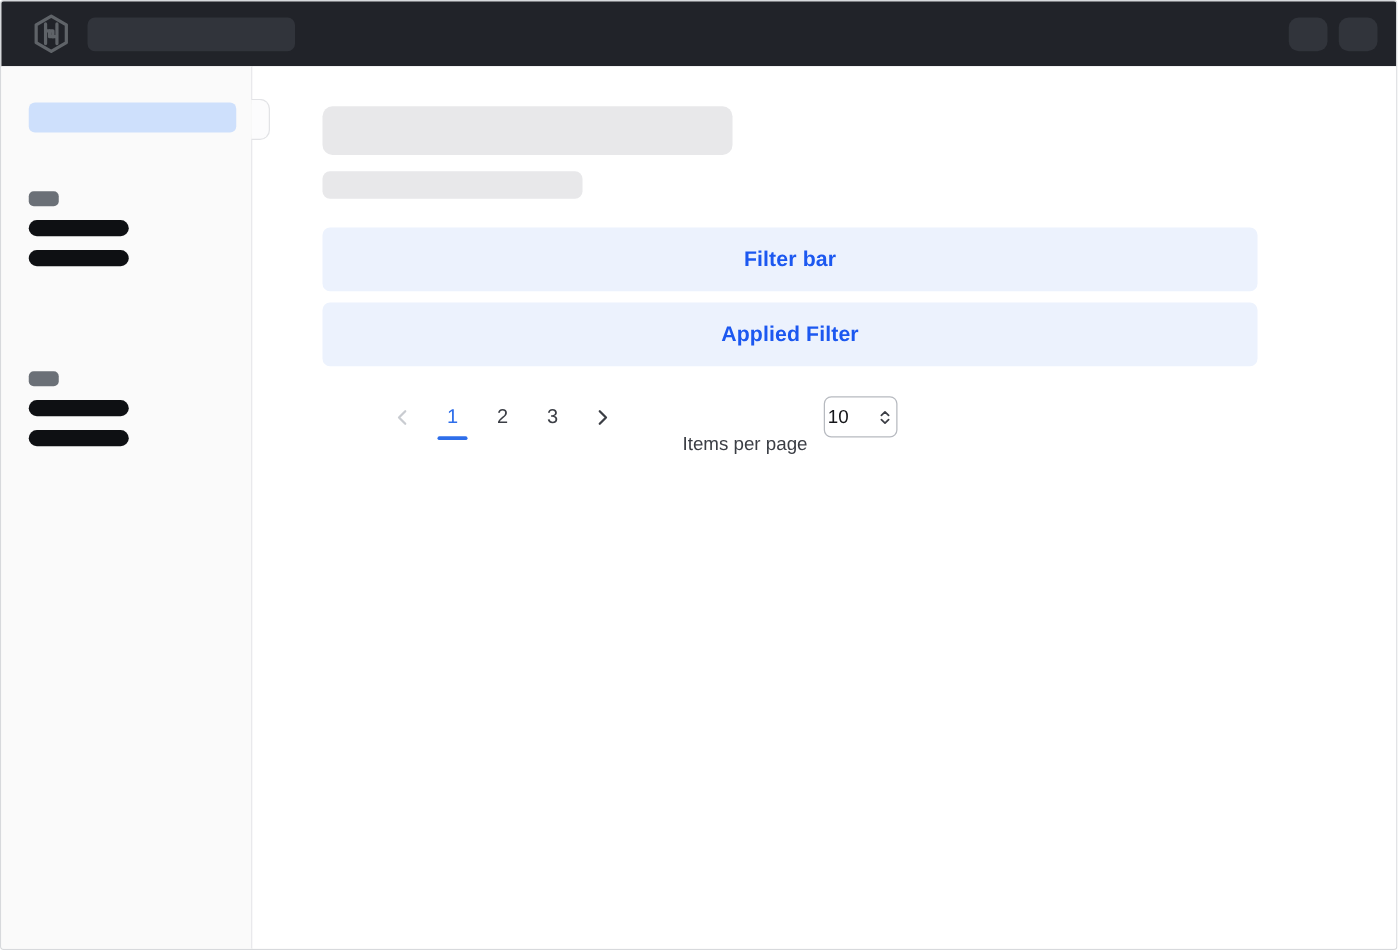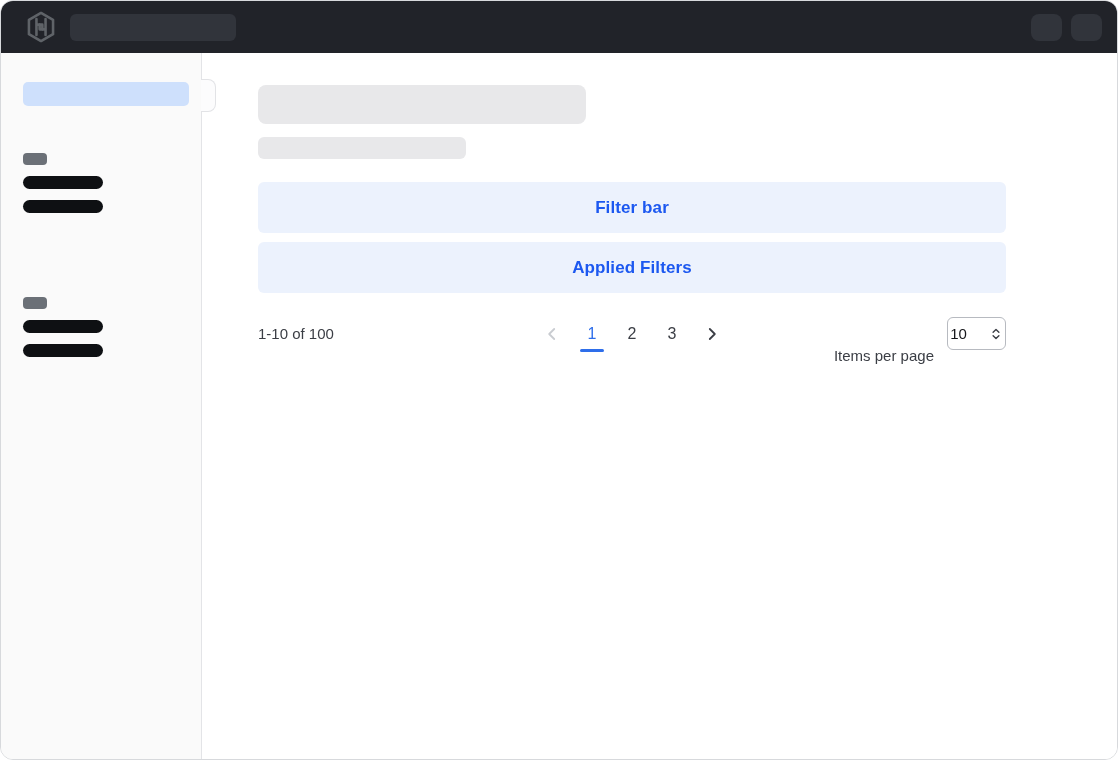--- a/index.html
+++ b/index.html
@@ -4,21 +4,21 @@
 <style>
   html, body { margin: 0; padding: 0; background: #ffffff; }
   body { font-family: "Liberation Sans", sans-serif; -webkit-font-smoothing: antialiased; }
 
   .window {
     position: relative;
     width: 1118px; height: 760px;
     box-sizing: border-box;
     background: #ffffff;
     border: 1px solid #d7d9dc;
-    border-radius: 13px;
+    border-radius: 3px;
     overflow: hidden;
   }
 
   
   .topbar {
     height: 52px;
     background: #212329;
     display: flex;
     align-items: center;
     padding: 0 15px 0 25px;
@@ -173,26 +173,25 @@
       <div class="content">
 
         <div class="ph-title"></div>
         <div class="ph-subtitle"></div>
 
         <div class="blue-section filter-bar">
           <span>Filter bar</span>
         </div>
 
         <div class="blue-section applied-filters">
-          <span>Applied Filters</span>
+          <span>Applied Filter</span>
         </div>
 
 
         <div class="pagination-row">
-          <span class="range-text">1-10 of 100</span>
 
           <div class="pager">
             <button class="pager-chevron" aria-label="previous">
               <svg width="16" height="16" viewBox="0 0 16 16" fill="none">
                 <path d="M10.2 3 L5.2 8 L10.2 13" stroke="#c9ccd1" stroke-width="1.8" stroke-linecap="round" stroke-linejoin="round"></path>
               </svg>
             </button>
             <button class="page-num active">1</button>
             <button class="page-num">2</button>
             <button class="page-num">3</button>

